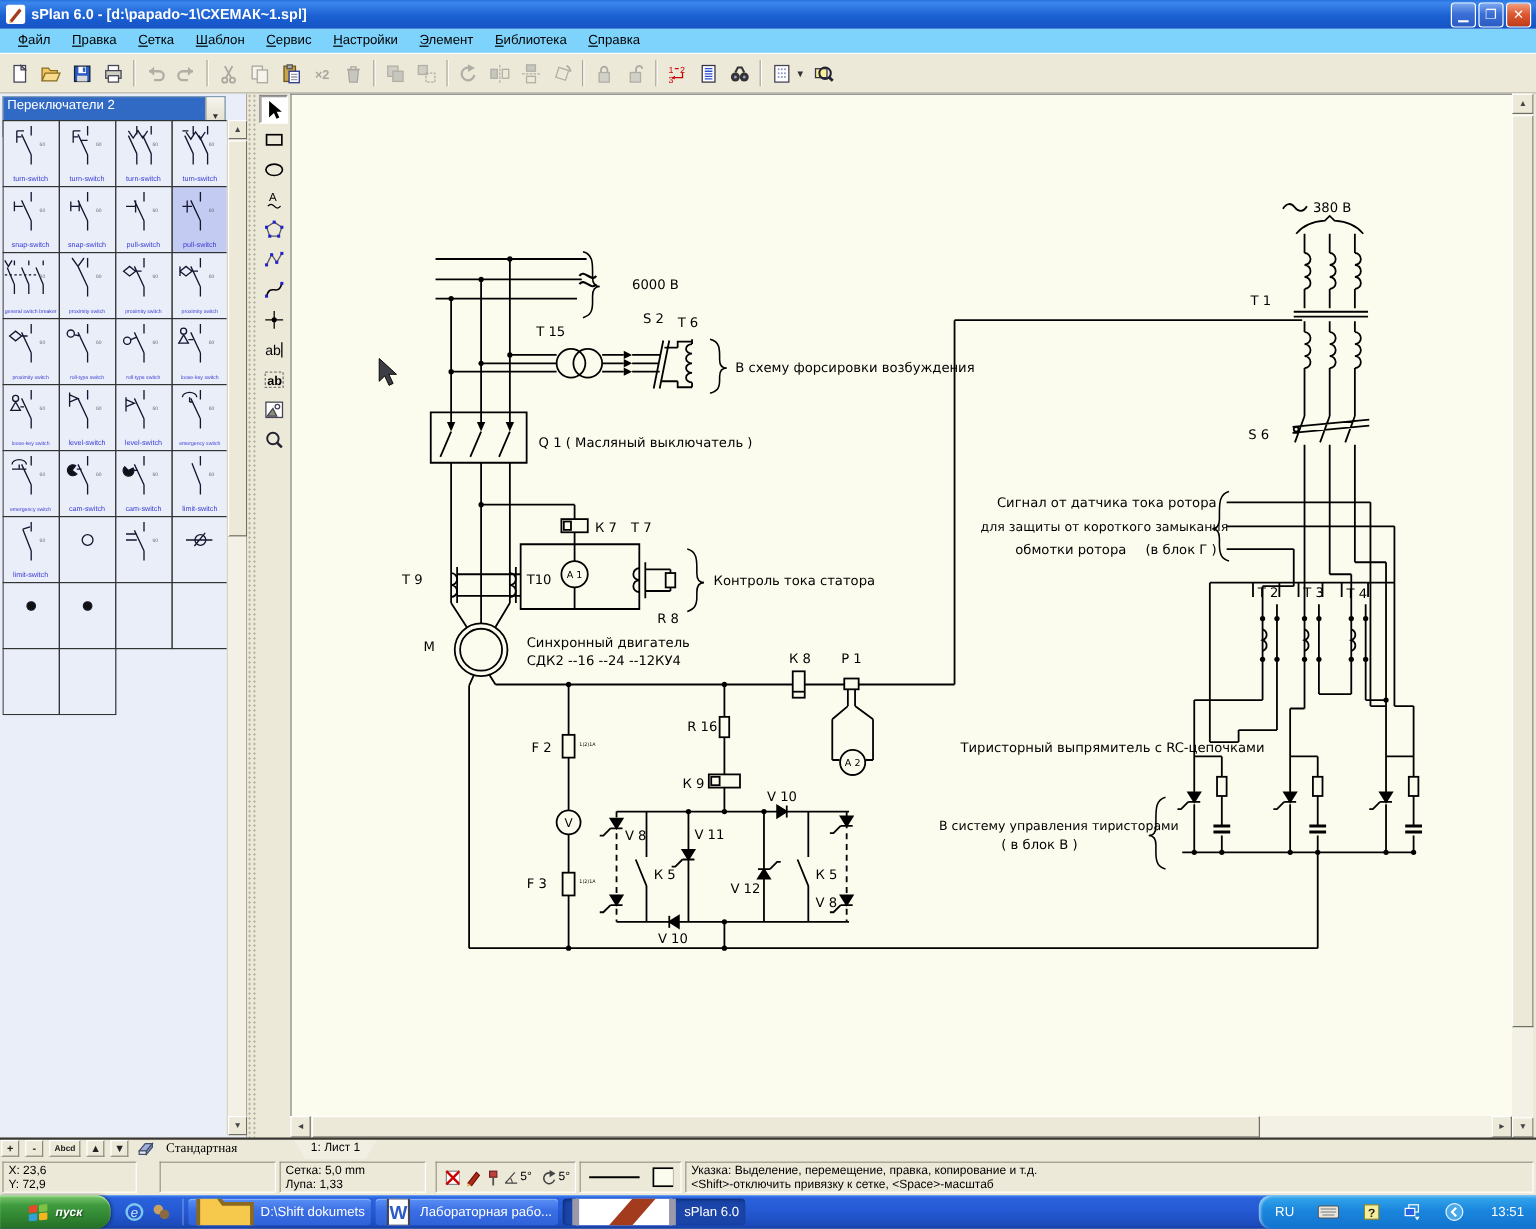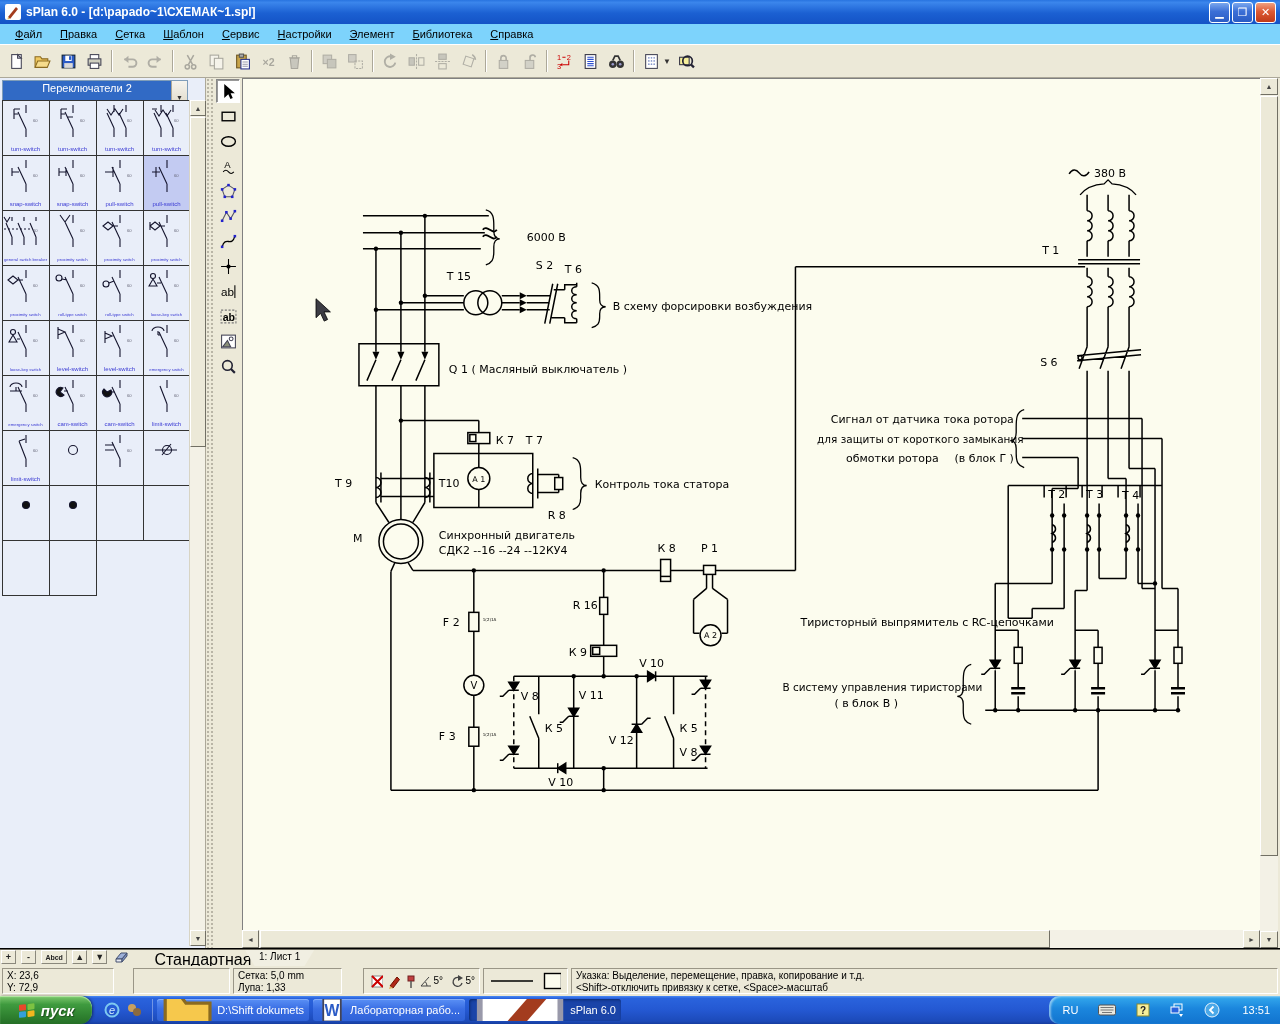--- a/index.html
+++ b/index.html
@@ -28,21 +28,21 @@
   .tbtn { width:25px; height:26px; border:1px solid transparent; background:transparent;
     display:flex; align-items:center; justify-content:center; }
   .tbtn svg { width:17px; height:17px; }
   .tbtn.disabled { filter:grayscale(1) opacity(.45); }
   .tsep { width:2px; height:22px; margin:0 3px; border-left:1px solid #aca899; border-right:1px solid #fff; }
   .dd-arrow { font-size:8px; color:#333; margin-left:-2px; margin-right:2px; }
 
   
   #panel { position:absolute; left:0; top:78px; width:206px; height:870px; background:#E9EEF9; border-right:1px solid #aca899; }
   #libselect { position:absolute; left:2px; top:2px; width:186px; height:34px; background:#a3a3a3;
-    border:1px solid #7f9db9; display:flex;text-align:center; }
+    border:1px solid #7f9db9; display:flex; }
   #libselect .sel-text { flex:1; background:#316ac5; color:#fff; padding:1px 3px; font-size:11px; white-space:nowrap; overflow:hidden; }
   #libselect .sel-btn { width:16px; background:linear-gradient(180deg,#f6f4ee,#d8d2bd); border-left:1px solid #aca899;
     display:flex; align-items:center; justify-content:center; font-size:7px; color:#333; }
   #libgrid { position:absolute; left:2px; top:22px; }
   #libscroll { position:absolute; right:0px; top:22px; width:16px; height:846px; background:#F3F1E6; border-left:1px solid #d8d4c4; }
 
   
   #splitter { position:absolute; left:206px; top:78px; width:8px; height:870px; background:#ECE9D8;
     background-image:radial-gradient(#b9b5a6 1px, transparent 1px); background-size:4px 4px; }
   #toolcol { position:absolute; left:214px; top:78px; width:28px; height:870px; background:#ECE9D8; }
@@ -63,38 +63,38 @@
   #vscroll { position:absolute; left:1260px; top:78px; width:18px; height:870px; background:#F3F1E6; }
   #hscroll { position:absolute; left:242px; top:930px; width:1018px; height:18px; background:#F3F1E6; }
   #rightedge { position:absolute; left:1278px; top:78px; width:2px; height:870px; background:#ECE9D8; }
 
   
   #sheetbar { position:absolute; left:0; top:948px; width:1280px; height:18px; background:#ECE9D8; border-top:1px solid #000; }
   .mini-btn { display:inline-flex; align-items:center; justify-content:center; width:15px; height:14px;
     margin:1px 1px; font-size:9px; font-weight:bold; color:#222; background:#ECE9D8;
     border:1px solid; border-color:#fff #8a887c #8a887c #fff; vertical-align:top; }
   .mini-btn.wide { width:26px; font-size:7px; }
-  #tpl-name { display:inline-block; margin-left:20px; font-size:16px; vertical-align:top; padding-top:2px; }
+  #tpl-name { display:inline-block; margin-left:4px; font-size:11px; vertical-align:top; padding-top:2px;font-family:Liberation Serif, serif; }
   #sheettab { position:absolute; left:245px; top:1px; height:16px; padding:1px 14px 0 14px; background:#F1EFE2;
     clip-path:polygon(0 0,100% 0,86% 100%,14% 100%); font-size:10px; }
   #sheettab-line { position:absolute; left:0; top:0; width:1280px; height:1px; background:#6a675c; }
 
   
   #statusbar { position:absolute; left:0; top:966px; width:1280px; height:30px; background:#ECE9D8; padding-top:1px; }
   .scell { position:absolute; top:2px; height:26px; border:1px solid; border-color:#9a9687 #fff #fff #9a9687;
     font-size:10px; line-height:12px; padding:1px 4px; color:#000; overflow:hidden; }
   .scell .ic { display:inline-block; vertical-align:middle; margin:0 2px; }
 
   
   #taskbar { position:absolute; left:0; top:996px; width:1280px; height:28px;
     background:linear-gradient(180deg,#4a8af4 0%,#2a63dd 8%,#2458d2 50%,#1c4ab9 90%,#163d9e 100%); display:flex; align-items:center; }
   #startbtn { width:92px; height:28px; border-radius:0 12px 12px 0;
     background:linear-gradient(180deg,#7eca6f 0%,#3f9b3f 30%,#2f8230 70%,#256f26 100%);
     box-shadow:inset 0 1px 1px #b8e8a8, 1px 0 3px rgba(0,0,0,.5);
-    color:#fff; font-style:italic; font-weight:bold; font-size:15px;
+    color:#fff; font-style:italic; font-weight:bold; font-size:10px;
     display:flex; align-items:center; justify-content:center; gap:5px; text-shadow:1px 1px 1px #1d4f1d; }
   #quicklaunch { display:flex; align-items:center; gap:6px; padding:0 10px 0 12px; border-right:1px solid rgba(255,255,255,.35); height:22px; }
   .task-btn { width:152px; height:22px; margin-left:4px; border-radius:3px; color:#fff; font-size:11px;
     background:linear-gradient(180deg,#5a90f5,#3a6ee4 45%,#2f62d8); box-shadow:inset 0 1px 0 #86aef8;
     display:flex; align-items:center; gap:4px; padding:0 5px; white-space:nowrap; overflow:hidden; }
   .task-btn.active { background:#1a44a8; box-shadow:inset 1px 1px 3px #0c2a70;align-items:center; }
   #tray { margin-left:auto; height:28px; display:flex; align-items:center; gap:20px; padding:0 10px 0 14px;
     background:linear-gradient(180deg,#35aaee 0%,#1b86dd 45%,#1173ce 100%); border-radius:10px 0 0 10px;
     box-shadow:inset 2px 1px 2px rgba(255,255,255,.45); color:#fff; }
   #clock { font-size:11px; color:#fff; padding-left:2px; }
@@ -917,21 +917,21 @@
     <span id="tpl-name">Стандартная</span>
     <div id="sheettab">1: Лист 1</div>
   </div>
 
   <div id="statusbar">
     <div class="scell" style="left:2px;width:112px;">
       <div>X: 23,6</div>
       <div>Y: 72,9</div>
     </div>
     <div class="scell" style="left:133px;width:97px;"></div>
-    <div class="scell" style="left:233px;width:109px;">
+    <div class="scell" style="left:233px;width:122px;">
       <div>Сетка:  5,0 mm</div>
       <div>Лупа:   1,33</div>
     </div>
     <div class="scell" style="left:363px;width:117px; display:flex; align-items:center;">
       <svg class="ic" width="15" height="15">
         <rect x="2" y="2" width="11" height="11" fill="#fff" stroke="#888"></rect>
         <path d="M2,2 L13,13 M13,2 L2,13" stroke="#c00" stroke-width="2"></path>
       </svg>
       <svg class="ic" width="15" height="15">
         <path d="M3,12 L10,3 l2.5,2.5 L6,14 Z" fill="#b02818" stroke="#701000"></path>

